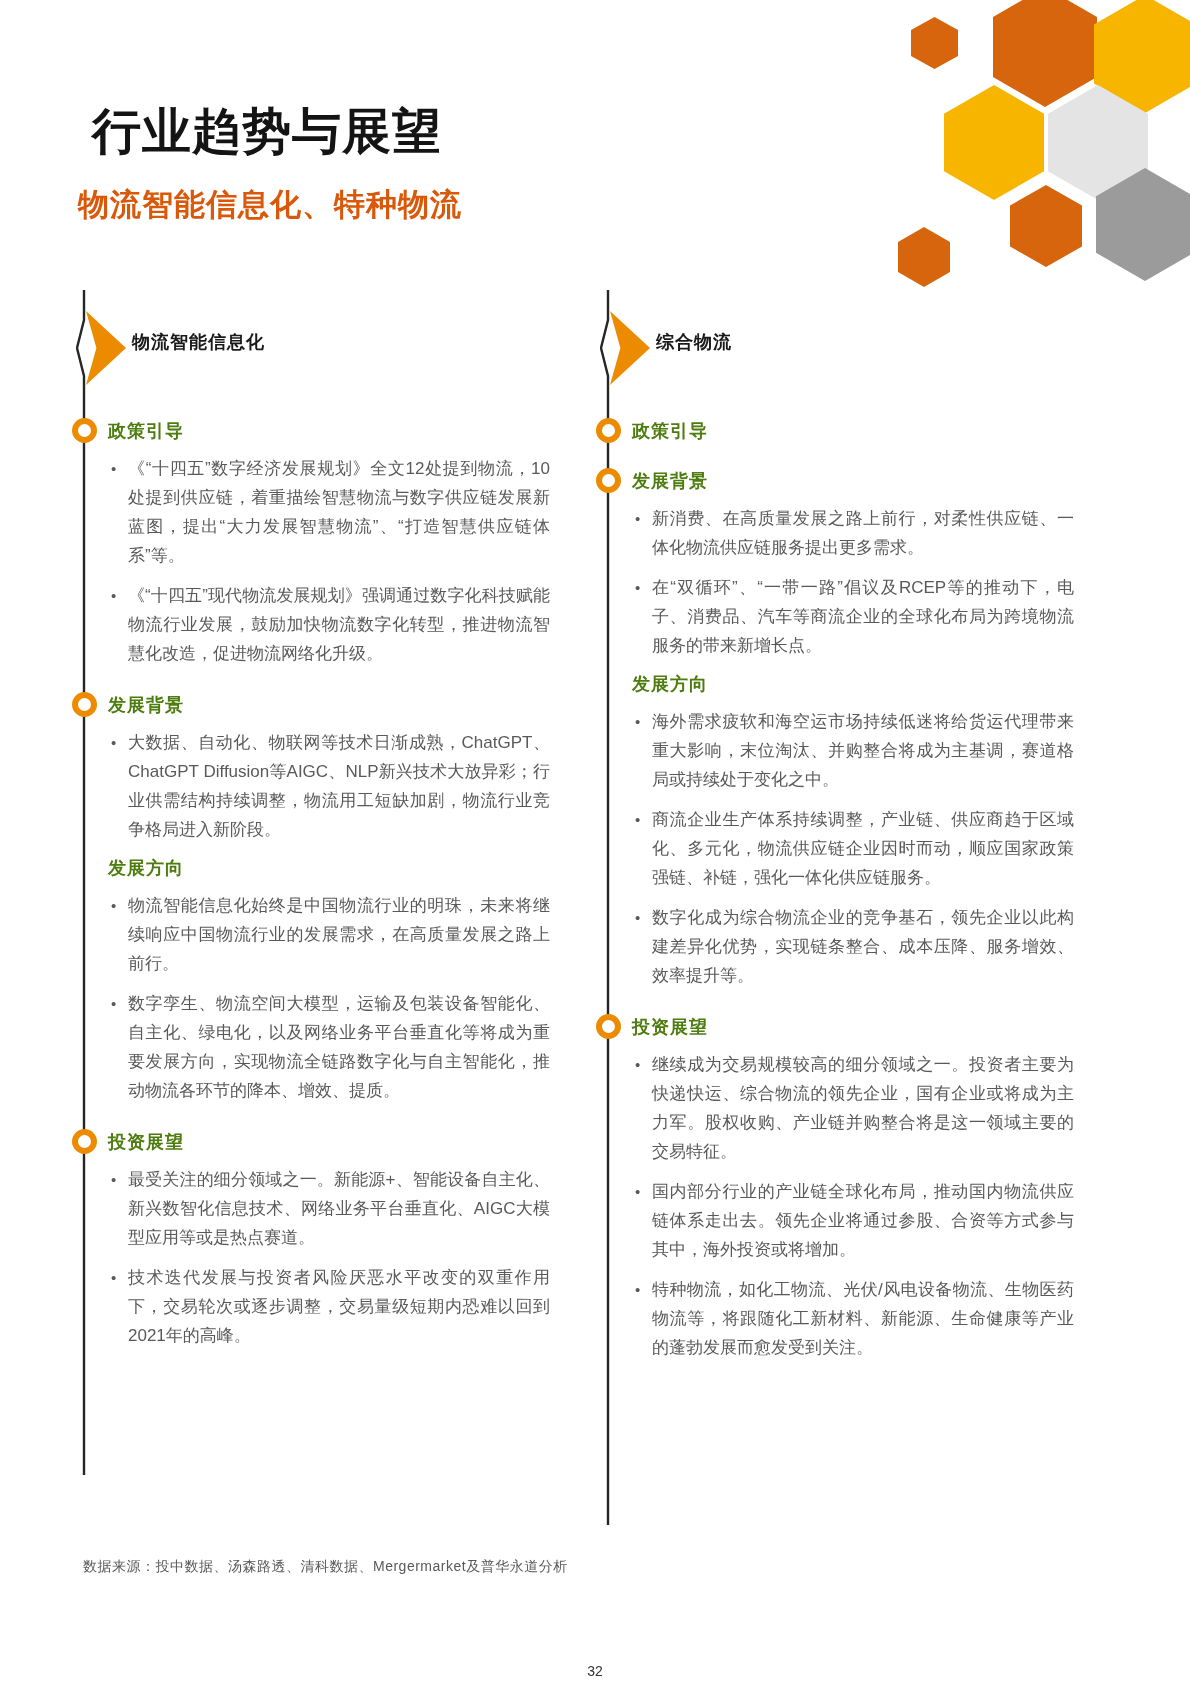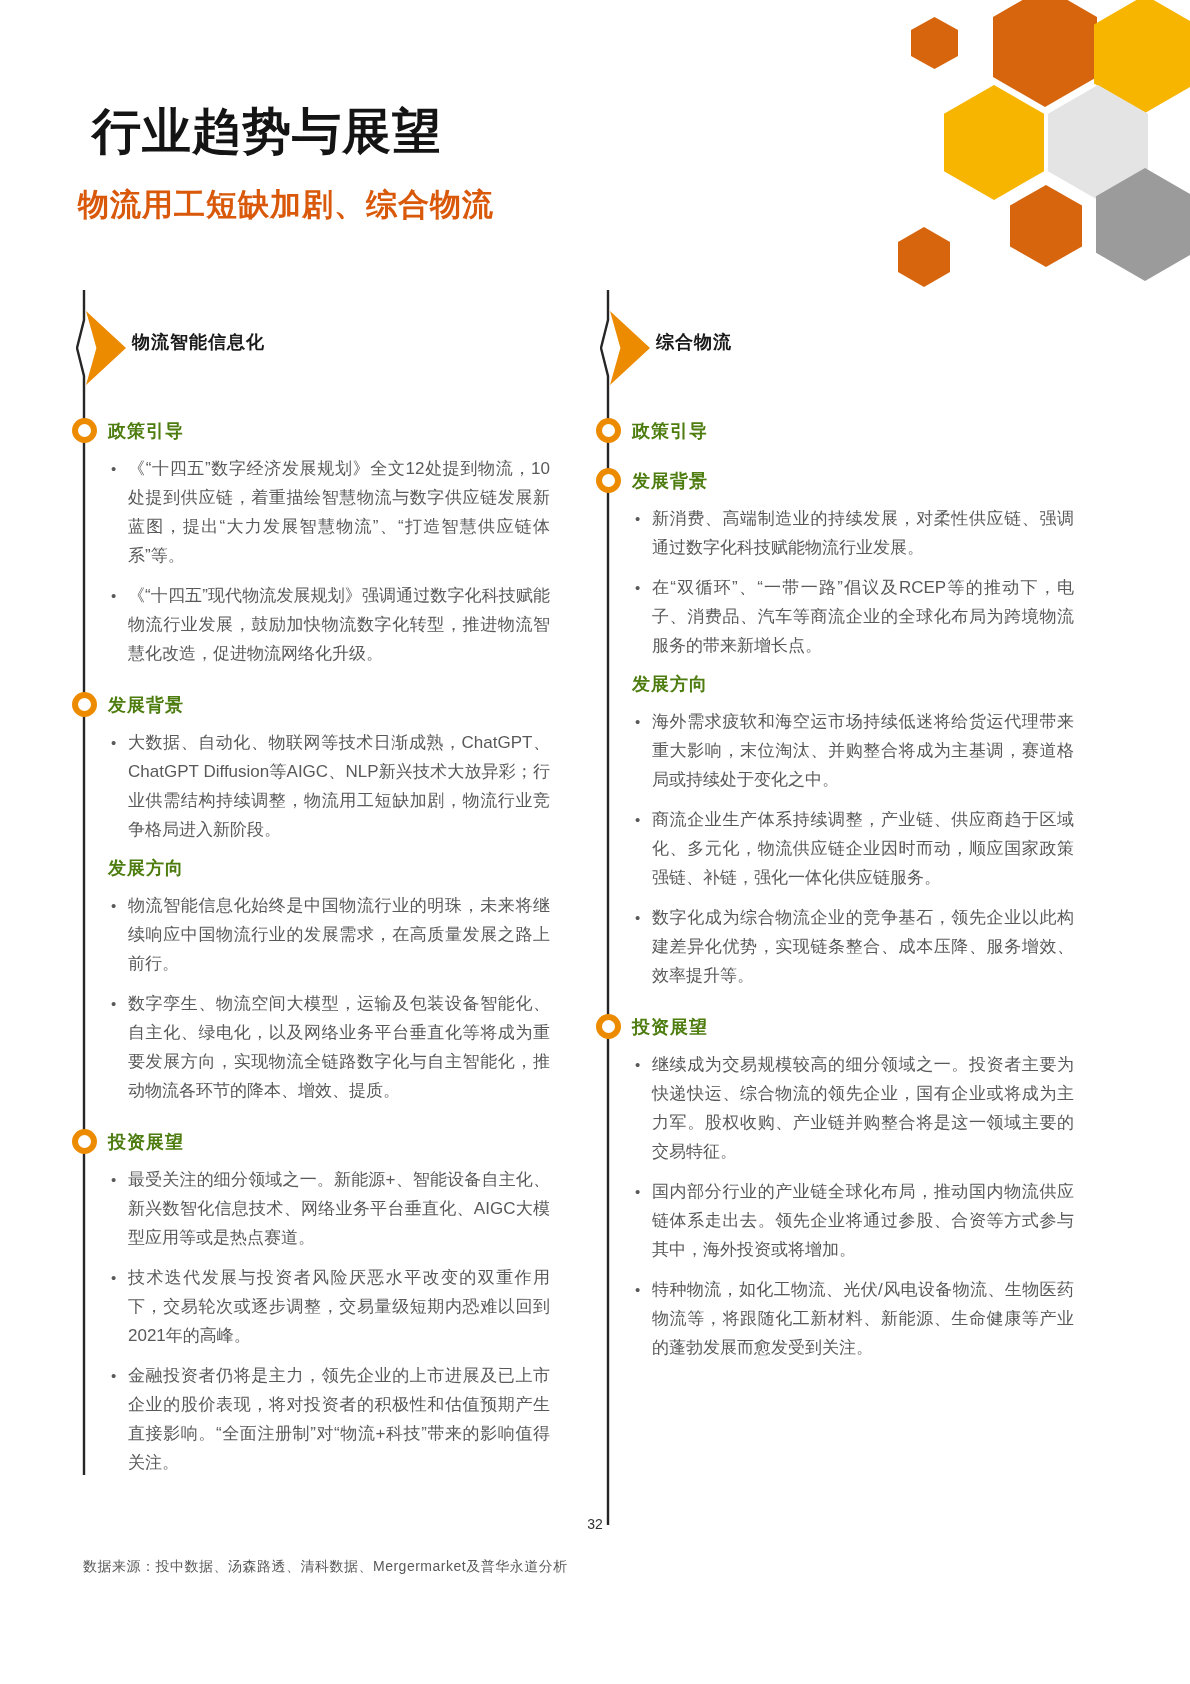--- a/index.html
+++ b/index.html
@@ -66,42 +66,42 @@
   .bullets li::before{
     content:"•";position:absolute;left:3px;top:0;
     font-size:15px;color:#595959;
   }
   
   .footer-source{
     position:absolute;left:83px;top:1558px;
     font-size:14px;color:#595959;letter-spacing:.5px;
   }
   .page-number{
-    position:absolute;left:0;top:1516px;width:100%;
+    position:absolute;left:0;top:1663px;width:100%;
     text-align:center;font-size:14px;color:#333;
   }
 </style>
 </head>
 <body>
 
 <div class="page">
 
   <div class="hexes" id="hexes">
       <div class="hex" style="left: 911px; top: 17px; width: 47px; height: 52px; background: rgb(214, 101, 14);"></div>
       <div class="hex" style="left: 993px; top: -13px; width: 104px; height: 120px; background: rgb(214, 101, 14);"></div>
       <div class="hex" style="left: 1094px; top: -5px; width: 102px; height: 118px; background: rgb(247, 181, 0);"></div>
       <div class="hex" style="left: 944px; top: 85px; width: 100px; height: 115px; background: rgb(247, 181, 0);"></div>
       <div class="hex" style="left: 1048px; top: 85px; width: 100px; height: 115px; background: rgb(228, 228, 228);"></div>
       <div class="hex" style="left: 1010px; top: 185px; width: 72px; height: 82px; background: rgb(214, 101, 14);"></div>
       <div class="hex" style="left: 1096px; top: 168px; width: 98px; height: 113px; background: rgb(155, 155, 155);"></div>
       <div class="hex" style="left: 898px; top: 227px; width: 52px; height: 60px; background: rgb(214, 101, 14);"></div>
     </div>
 
   <h1 class="page-title">行业趋势与展望</h1>
-  <h2 class="page-subtitle">物流用工短缺加剧、综合物流</h2>
+  <h2 class="page-subtitle">物流智能信息化、特种物流</h2>
 
   <section class="col left">
     <svg class="rail" width="20" height="1190" viewBox="0 0 20 1190">
       <path d="M8 0 V30 L1 58 L8 86 V1185" fill="none" stroke="#262626" stroke-width="2.4"></path>
     </svg>
     <div class="dart"></div>
     <div class="col-header">
       <span>物流智能信息化</span>
     </div>
 
@@ -137,21 +137,20 @@
     </div>
 
     <div class="sec ringed">
       <h3 class="sec-title">
         <span class="ring-marker"></span>
         <span>投资展望</span>
       </h3>
       <ul class="bullets">
         <li><span>最受关注的细分领域之一。新能源+、智能设备自主化、新兴数智化信息技术、网络业务平台垂直化、AIGC大模型应用等或是热点赛道。</span></li>
         <li><span>技术迭代发展与投资者风险厌恶水平改变的双重作用下，交易轮次或逐步调整，交易量级短期内恐难以回到2021年的高峰。</span></li>
-        <li><span>金融投资者仍将是主力，领先企业的上市进展及已上市企业的股价表现，将对投资者的积极性和估值预期产生直接影响。“全面注册制”对“物流+科技”带来的影响值得关注。</span></li>
       </ul>
     </div>
   </section>
 
   <section class="col right">
     <svg class="rail" width="20" height="1240" viewBox="0 0 20 1240">
       <path d="M8 0 V30 L1 58 L8 86 V1235" fill="none" stroke="#262626" stroke-width="2.4"></path>
     </svg>
     <div class="dart"></div>
     <div class="col-header">
@@ -164,21 +163,21 @@
         <span>政策引导</span>
       </h3>
     </div>
 
     <div class="sec ringed">
       <h3 class="sec-title">
         <span class="ring-marker"></span>
         <span>发展背景</span>
       </h3>
       <ul class="bullets">
-        <li><span>新消费、高端制造业的持续发展，对柔性供应链、强调通过数字化科技赋能物流行业发展。</span></li>
+        <li><span>新消费、在高质量发展之路上前行，对柔性供应链、一体化物流供应链服务提出更多需求。</span></li>
         <li><span>在“双循环”、“一带一路”倡议及RCEP等的推动下，电子、消费品、汽车等商流企业的全球化布局为跨境物流服务的带来新增长点。</span></li>
       </ul>
     </div>
 
     <div class="sec plain">
       <h3 class="sec-title">
         <span>发展方向</span>
       </h3>
       <ul class="bullets">
         <li><span>海外需求疲软和海空运市场持续低迷将给货运代理带来重大影响，末位淘汰、并购整合将成为主基调，赛道格局或持续处于变化之中。</span></li>

